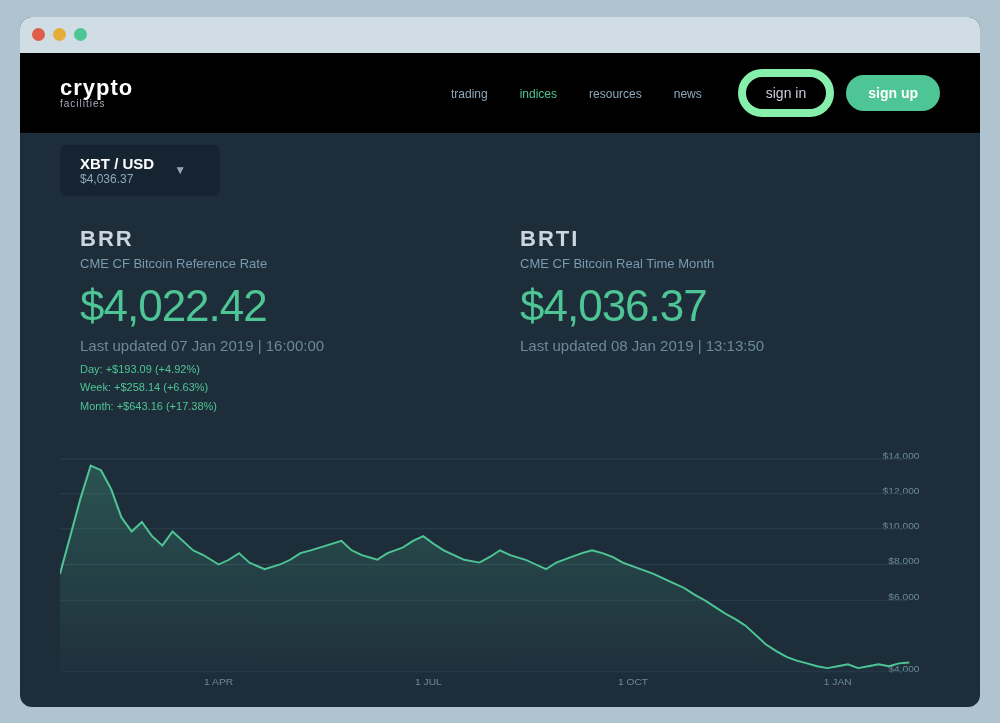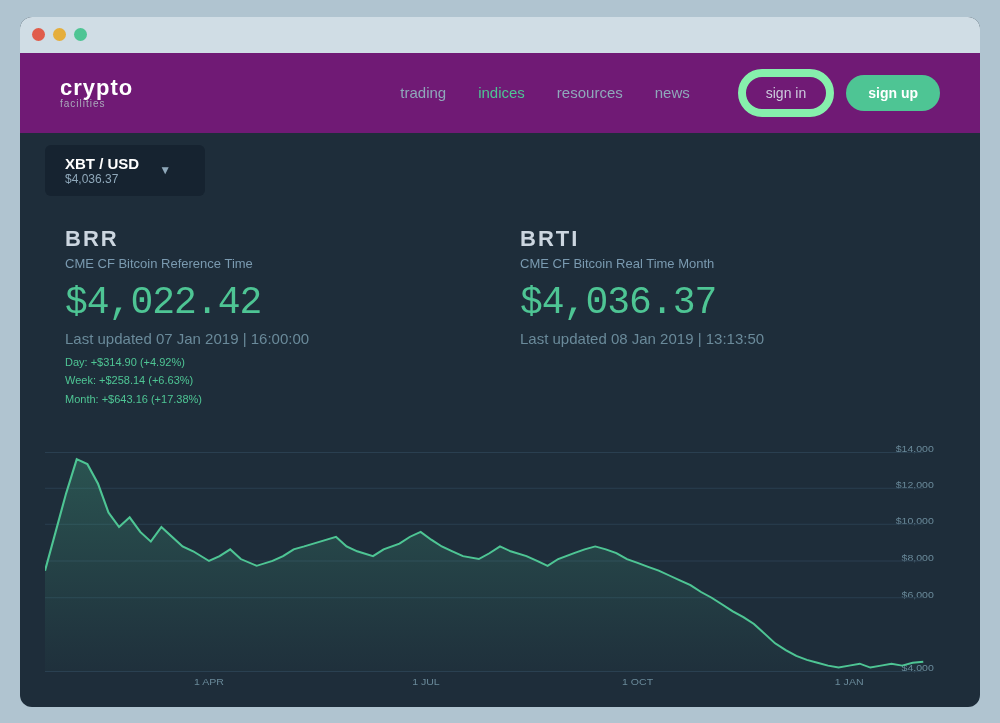--- a/index.html
+++ b/index.html
@@ -39,25 +39,25 @@
 
     .content {
       flex: 1;
       display: flex;
       flex-direction: column;
       overflow: hidden;
     }
 
     
     .navbar {
-      background: #701a75;
+      background: #000000;
       display: flex;
       align-items: center;
       padding: 16px 40px;
-      gap: 16px;
+      gap: 4px;
     }
     .logo {
       flex: 1;
     }
     .logo-text {
       color: white;
       font-size: 22px;
       font-weight: 700;
       line-height: 1;
     }
@@ -70,21 +70,21 @@
     }
     .nav-links {
       display: flex;
       align-items: center;
       gap: 32px;
       list-style: none;
     }
     .nav-links li a {
       color: #8fa8ba;
       text-decoration: none;
-      font-size: 15px;
+      font-size: 12px;
     }
     .nav-links li a.active {
       color: #4ec594;
     }
     .nav-buttons {
       display: flex;
       align-items: center;
       gap: 12px;
       margin-left: 32px;
     }
@@ -106,21 +106,21 @@
       font-size: 14px;
       cursor: pointer;
       font-weight: 600;
     }
 
     
     .main-area {
       flex: 1;
       display: flex;
       flex-direction: column;
-      padding: 0 25px 20px;
+      padding: 0 40px 20px;
       overflow: hidden;
     }
 
     
     .dropdown-section {
       margin-top: 12px;
       margin-bottom: 20px;
     }
     .pair-dropdown {
       background: #162330;
@@ -163,24 +163,24 @@
       font-weight: 700;
       letter-spacing: 2px;
     }
     .index-card .index-desc {
       color: #7a9ab0;
       font-size: 13px;
       margin: 4px 0 10px;
     }
     .index-card .index-price {
       color: #4ec594;
-      font-size: 38px;
+      font-size: 44px;
       font-weight: 300;
       letter-spacing: -1px;
-      font-family: Liberation Mono, monospace;
+      font-family: Liberation Sans, sans-serif;
     }
     .index-card .index-updated {
       color: #6a8a9a;
       font-size: 15px;
       margin-top: 6px;
     }
     .index-card .index-changes {
       margin-top: 6px;
       font-size: 11px;
       color: #4ec594;
@@ -274,25 +274,25 @@
             <div class="pair-price">$4,036.37</div>
           </div>
           <span class="chevron">▼</span>
         </div>
       </div>
 
       <div class="index-cards">
 
         <div class="index-card">
           <div class="index-name">BRR</div>
-          <div class="index-desc">CME CF Bitcoin Reference Time</div>
+          <div class="index-desc">CME CF Bitcoin Reference Rate</div>
           <div class="index-price">$4,022.42</div>
           <div class="index-updated">Last updated 07 Jan 2019 | 16:00:00</div>
           <div class="index-changes">
-            <div>Day: +$314.90 (+4.92%)</div>
+            <div>Day: +$193.09 (+4.92%)</div>
             <div>Week: +$258.14 (+6.63%)</div>
             <div>Month: +$643.16 (+17.38%)</div>
           </div>
         </div>
 
         <div class="index-card">
           <div class="index-name">BRTI</div>
           <div class="index-desc">CME CF Bitcoin Real Time Month</div>
           <div class="index-price">$4,036.37</div>
           <div class="index-updated">Last updated 08 Jan 2019 | 13:13:50</div>

